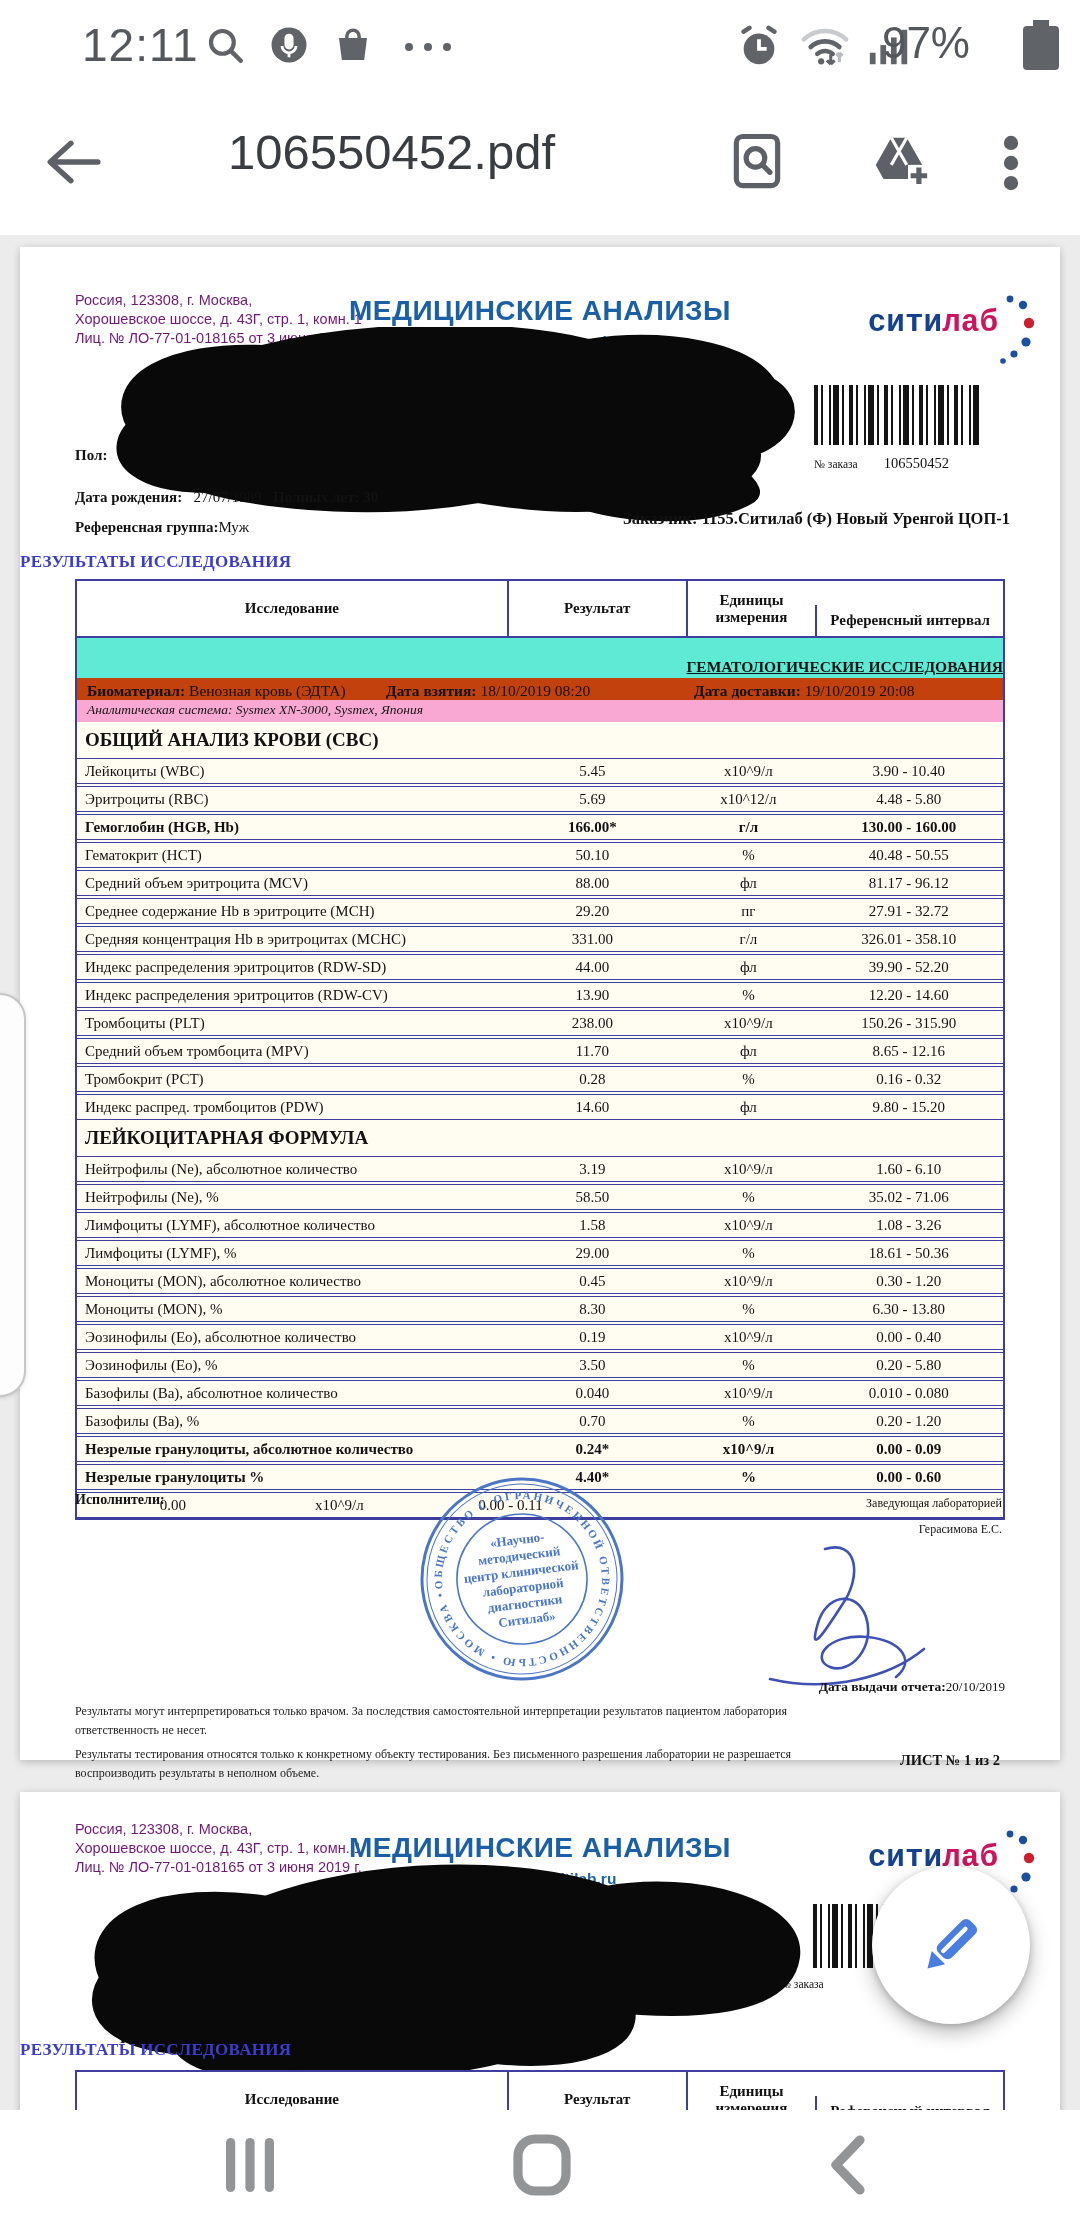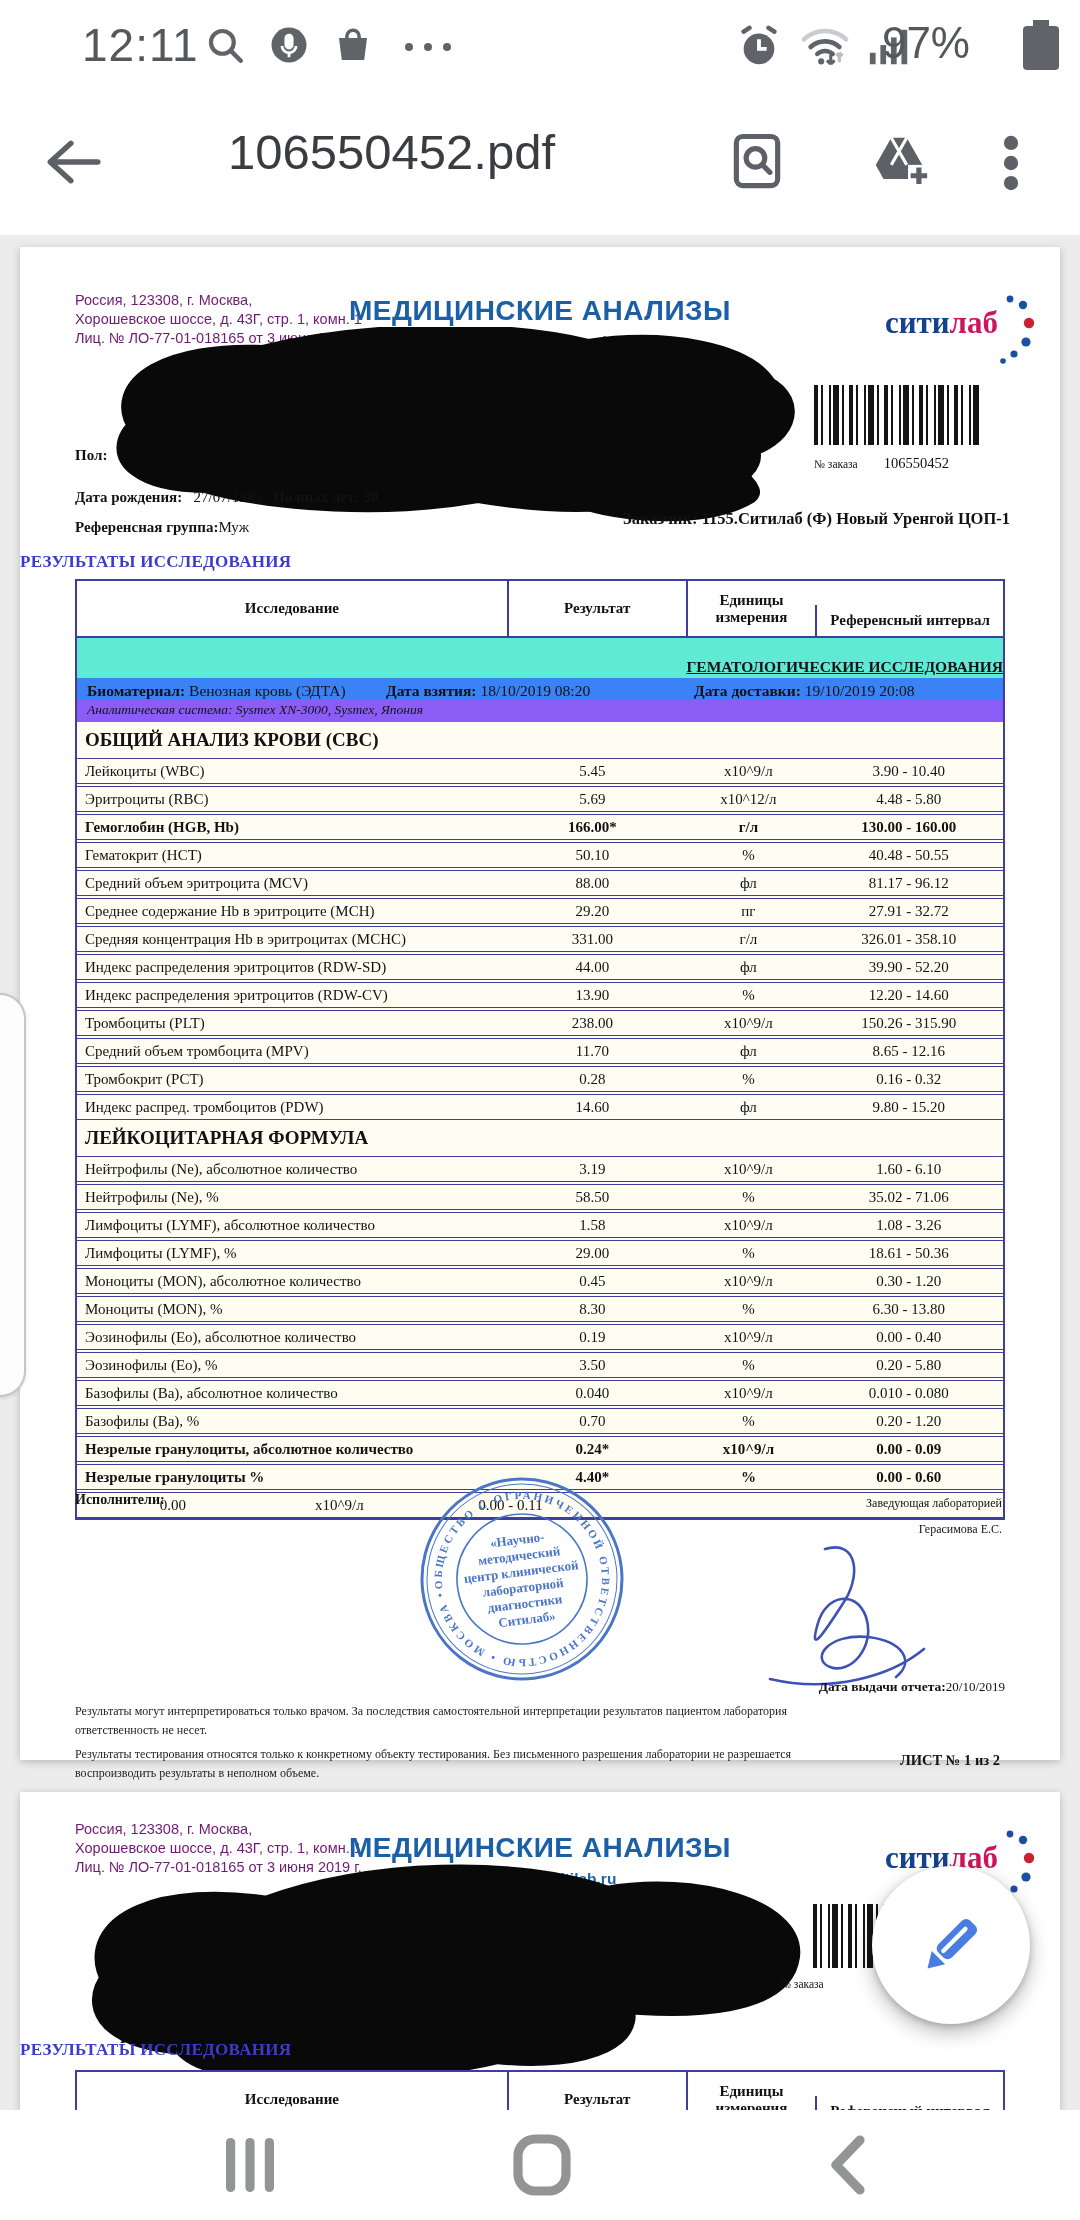--- a/index.html
+++ b/index.html
@@ -17,44 +17,44 @@
   #content{position:absolute;left:0;top:235px;width:1080px;height:1875px;background:#ececec;overflow:hidden;}
   .sheet{position:absolute;left:20px;width:1040px;background:#fff;box-shadow:0 2px 8px rgba(0,0,0,.22);
     font-family:"Liberation Serif",serif;color:#121212;}
   #page1{top:12px;height:1513px;}
   #page2{top:1557px;height:600px;}
   .addr{position:absolute;left:55px;top:44px;font-family:Liberation Sans, sans-serif;
     font-size:14.5px;line-height:19px;color:#701a75;}
   .org-center{position:absolute;left:270px;width:500px;top:48px;text-align:center;}
   .org-title{font-family:"Liberation Sans",sans-serif;font-weight:bold;font-size:28px;color:#1b5fa6;letter-spacing:.5px;}
   .org-contacts{font-family:"Liberation Sans",sans-serif;font-weight:bold;font-size:15.5px;color:#1b64ab;margin-top:6px;}
-  .logo{position:absolute;right:62px;top:58px;font-family:Liberation Serif, serif;font-weight:bold;font-size:31px;text-align:center;}
+  .logo{position:absolute;right:62px;top:58px;font-family:Liberation Mono, monospace;font-weight:bold;font-size:31px;text-align:center;}
   .logo .p1{color:#16418f;} .logo .p2{color:#cc155e;}
   .logo-dots{position:absolute;right:-38px;top:-12px;}
   .barcode{position:absolute;height:60px;background:repeating-linear-gradient(90deg,
      #141414 0 4px,#fff 4px 7px,#141414 7px 9px,#fff 9px 15px,#141414 15px 17px,#fff 17px 19px,
      #141414 19px 25px,#fff 25px 28px,#141414 28px 30px,#fff 30px 35px);}
   .order-line{position:absolute;font-size:11.5px;}
   .order-line .num{font-size:14.5px;margin-left:26px;}
   .blob{position:absolute;}
   .fld{position:absolute;font-size:15px;}
   .fld b{font-size:15px;}
   .customer{position:absolute;font-weight:bold;font-size:16.5px;}
   .results-title{position:absolute;left:0;width:100%;text-align:left;font-weight:bold;
     font-size:17px;color:#3c3ccc;letter-spacing:.3px;}
   
   .rtable{position:absolute;left:55px;right:55px;border:2px solid #3e3e9e;background:#fffdf2;}
   .thead{display:flex;background:#fff;border-bottom:2.5px solid #3e3e9e;}
   .th{font-weight:bold;font-size:15px;text-align:center;padding:7px 4px;display:flex;align-items:center;justify-content:center;}
   .th+.th{border-left:2px solid #3e3e9e;}
   .c1{width:47.5%;} .c2{width:19%;} .c3{width:13.5%;} .c4{width:20%;margin-top:24px;}
   .sect-head{text-align:right;font-weight:bold;font-size:15.5px;text-decoration:underline;padding:20px 0 2px;background:#5eead4;}
-  .biomat{display:flex;padding:4px 10px 0;background:#3b82f6;font-size:15.5px;}
+  .biomat{display:flex;padding:4px 10px 0;background:#c2410c;font-size:15.5px;}
   .biomat b{white-space:nowrap;}
-  .sysline{font-style:italic;font-size:13.5px;padding:2px 10px 4px;background:#8b5cf6;}
+  .sysline{font-style:italic;font-size:13.5px;padding:2px 10px 4px;background:#f9a8d4;}
   .trow{display:flex;border-top:1.5px solid #3e3e9e;border-bottom:1.5px solid #3e3e9e;
     margin-top:2px;background:#fffdf2;min-height:24px;align-items:center;font-size:15px;}
   .trow:first-child{border-top:none;}
   .trow .cell{padding:2px 8px;line-height:1.25;}
   .trow .c-name{width:47.5%;text-align:left;}
   .trow .c-res{width:19%;text-align:center;}
   .trow .c-units{width:13.5%;text-align:center;}
   .trow .c-ref{width:20%;text-align:center;}
   .trow.bold{font-weight:bold;}
   .trow.group-row{border:none;background:#fffdf2;font-weight:bold;font-size:19px;padding:4px 8px;margin-top:2px;}

